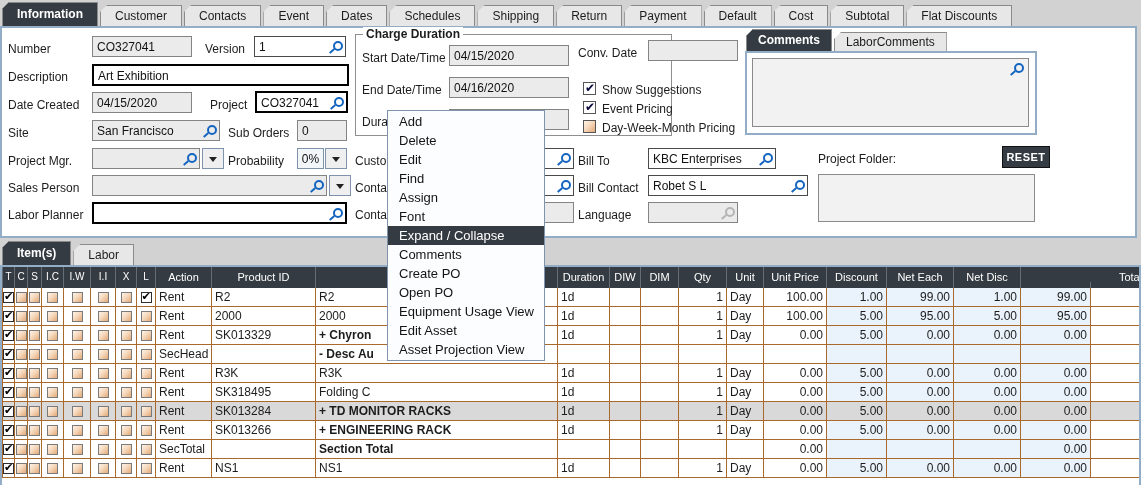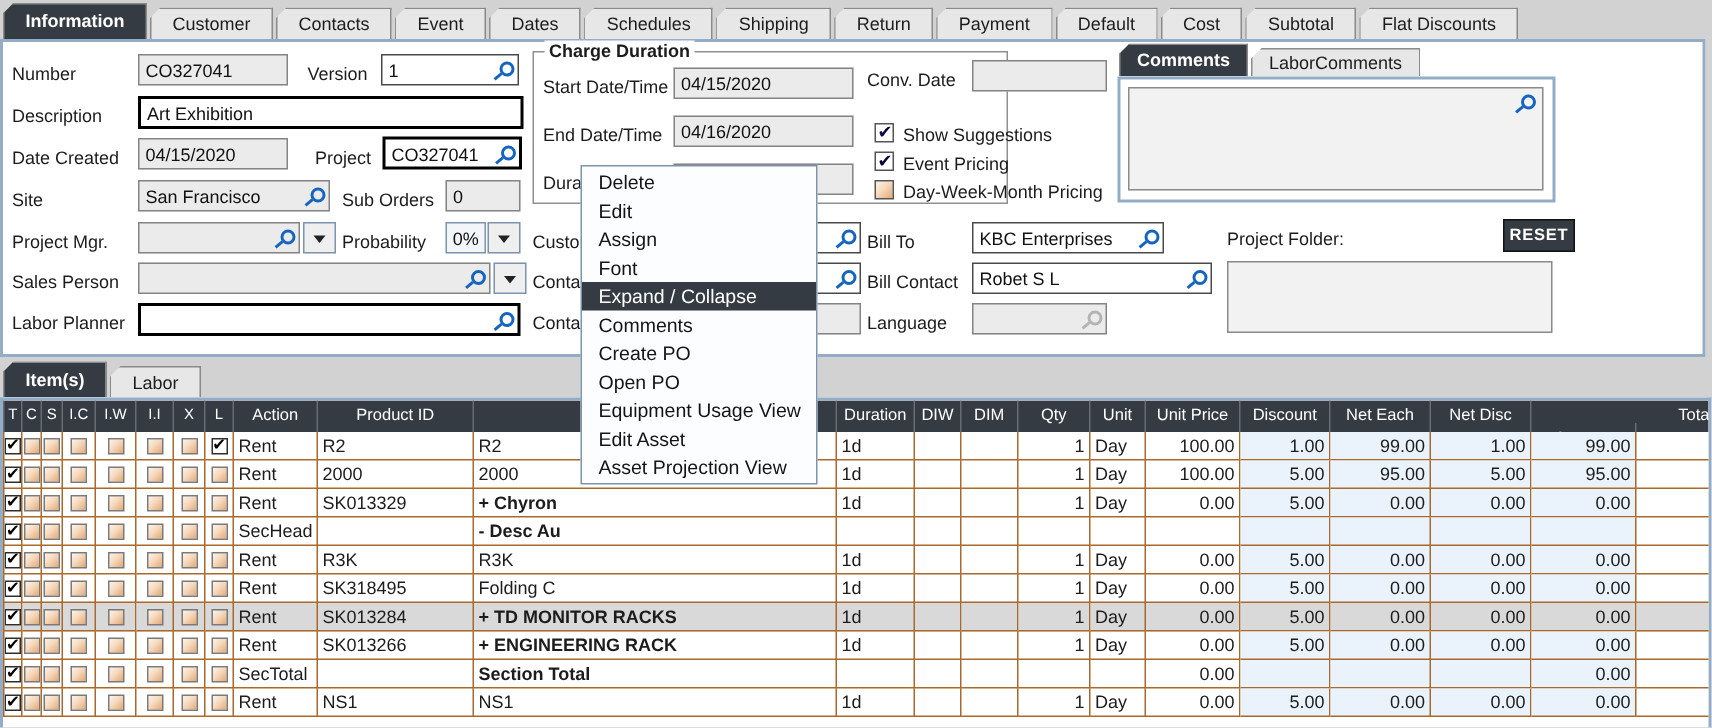--- a/index.html
+++ b/index.html
@@ -668,22 +668,24 @@
         <div class="cell num tint" style="width: 60px;">5.00</div>
         <div class="cell num tint" style="width: 67px;">0.00</div>
         <div class="cell num tint" style="width: 67px;">0.00</div>
         <div class="cell num tint" style="width: 70px;">0.00</div>
         <div class="cell num" style="width: 80px;"></div>
       </div>
     </div>
 </div>
 
 <div id="context-menu">
+    <div class="mitem">Add</div>
     <div class="mitem">Delete</div>
     <div class="mitem">Edit</div>
+    <div class="mitem">Find</div>
     <div class="mitem">Assign</div>
     <div class="mitem">Font</div>
     <div class="mitem active">Expand / Collapse</div>
     <div class="mitem">Comments</div>
     <div class="mitem">Create PO</div>
     <div class="mitem">Open PO</div>
     <div class="mitem">Equipment Usage View</div>
     <div class="mitem">Edit Asset</div>
     <div class="mitem">Asset Projection View</div>
   </div>

